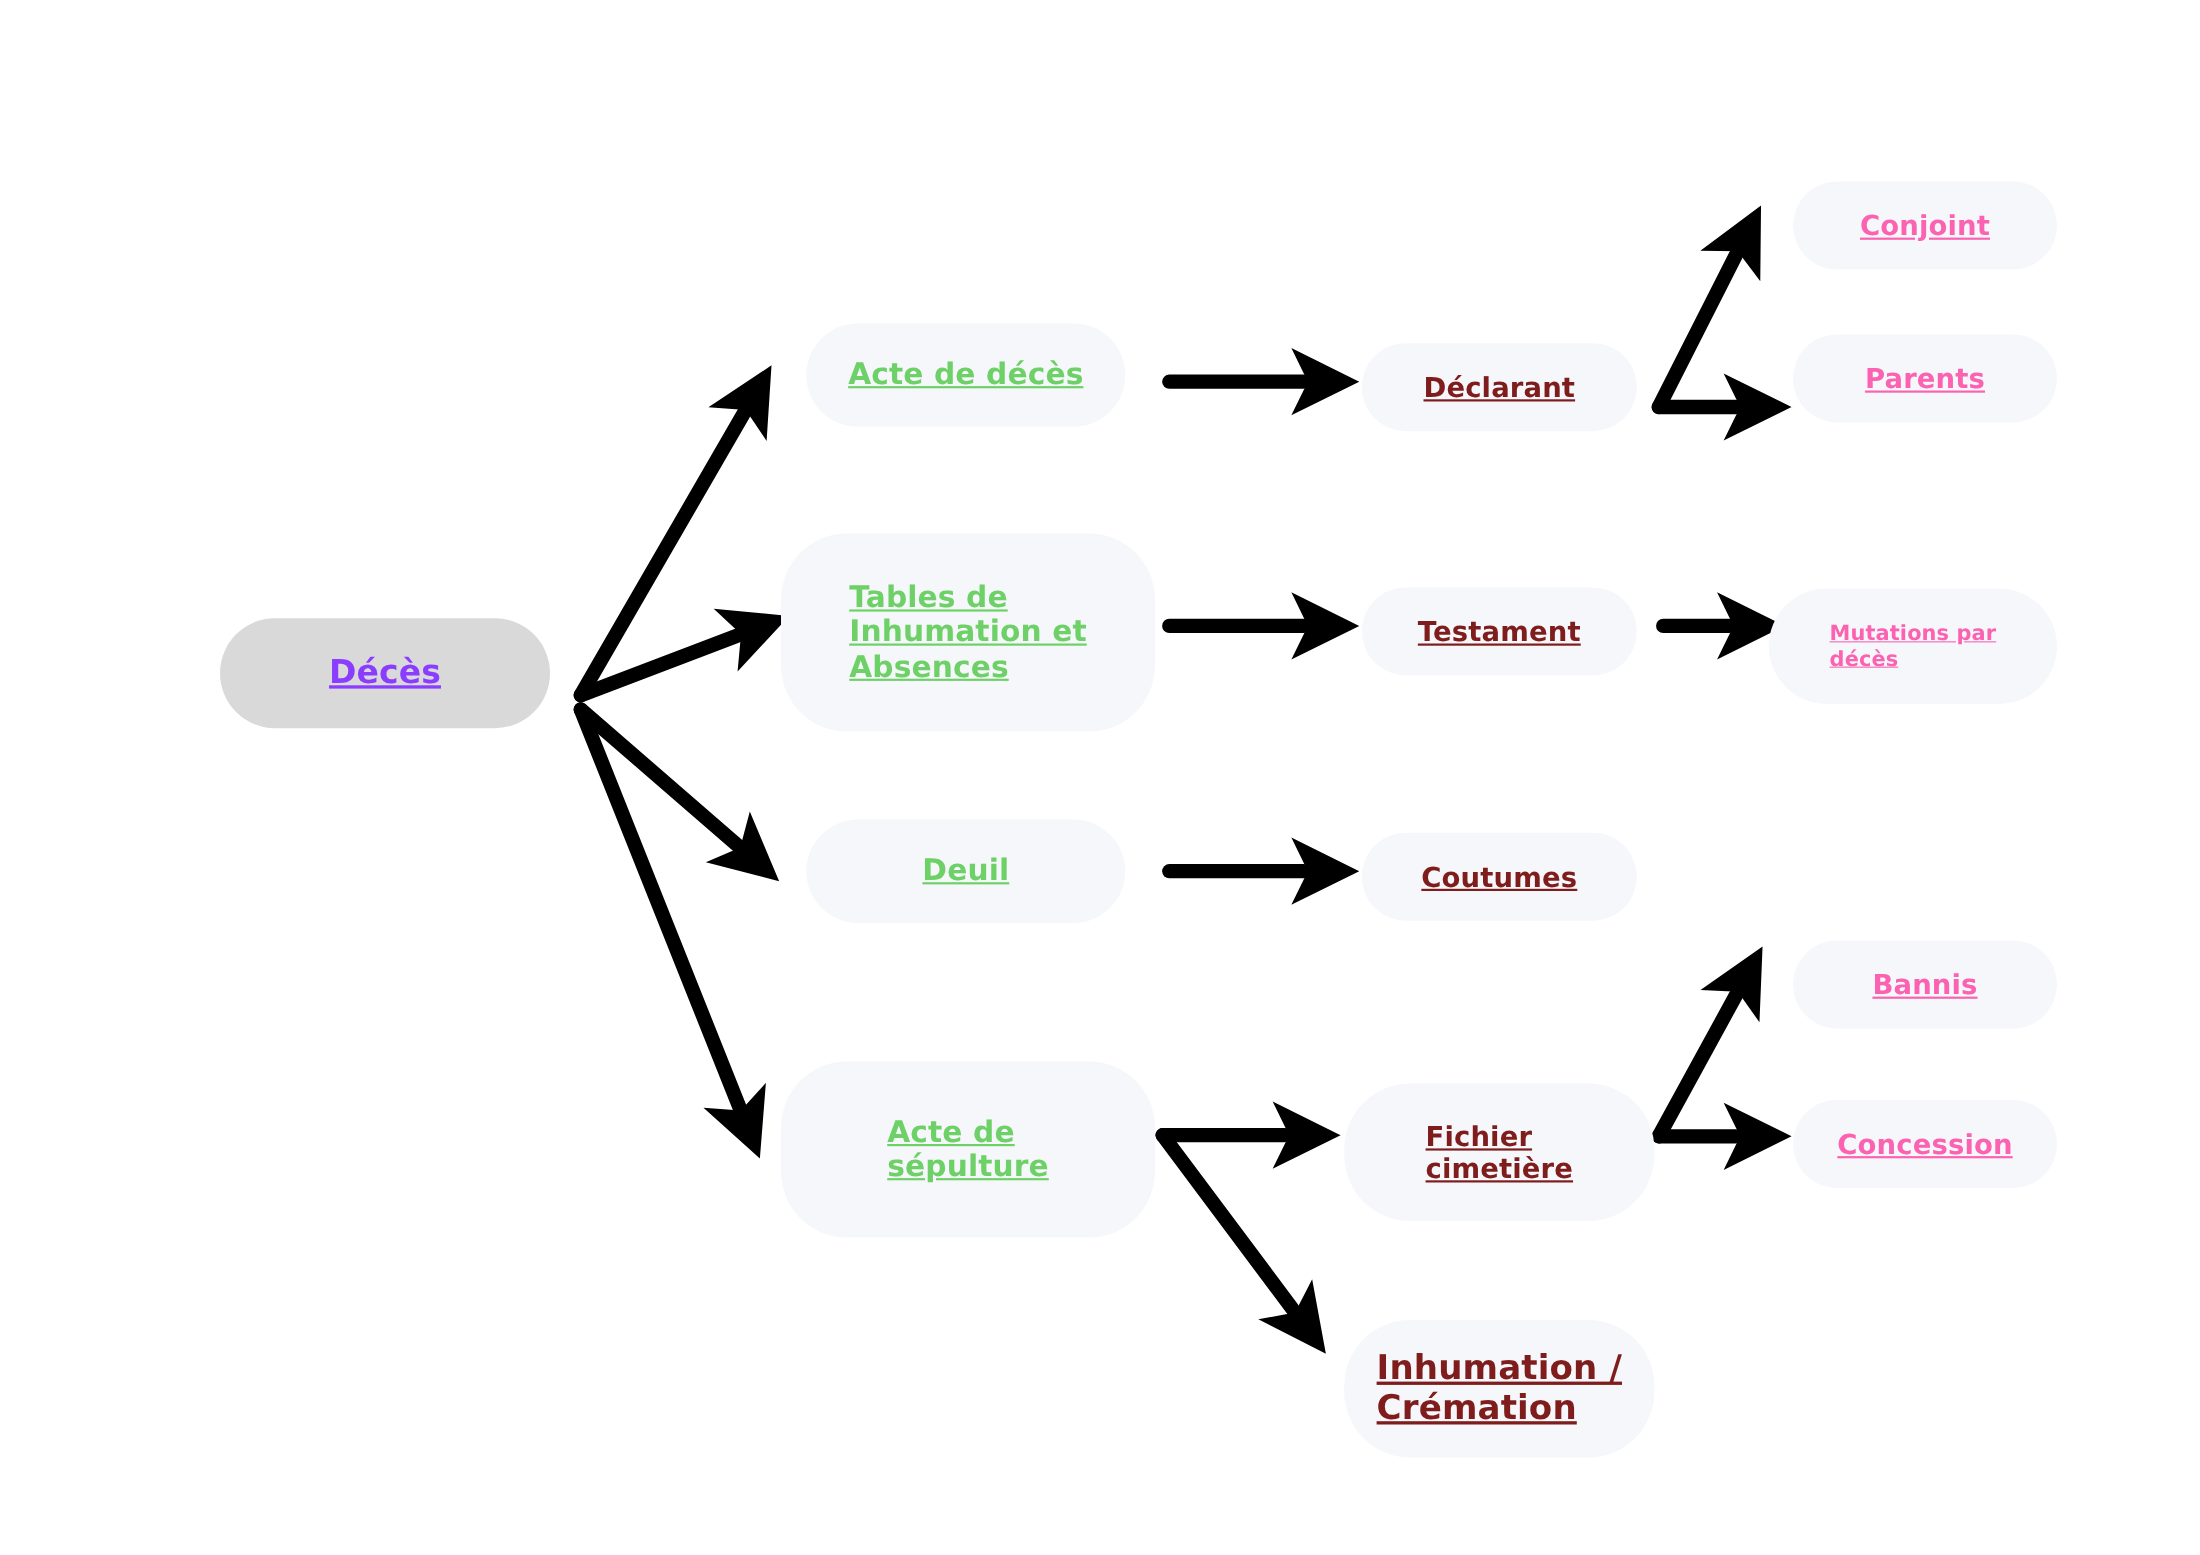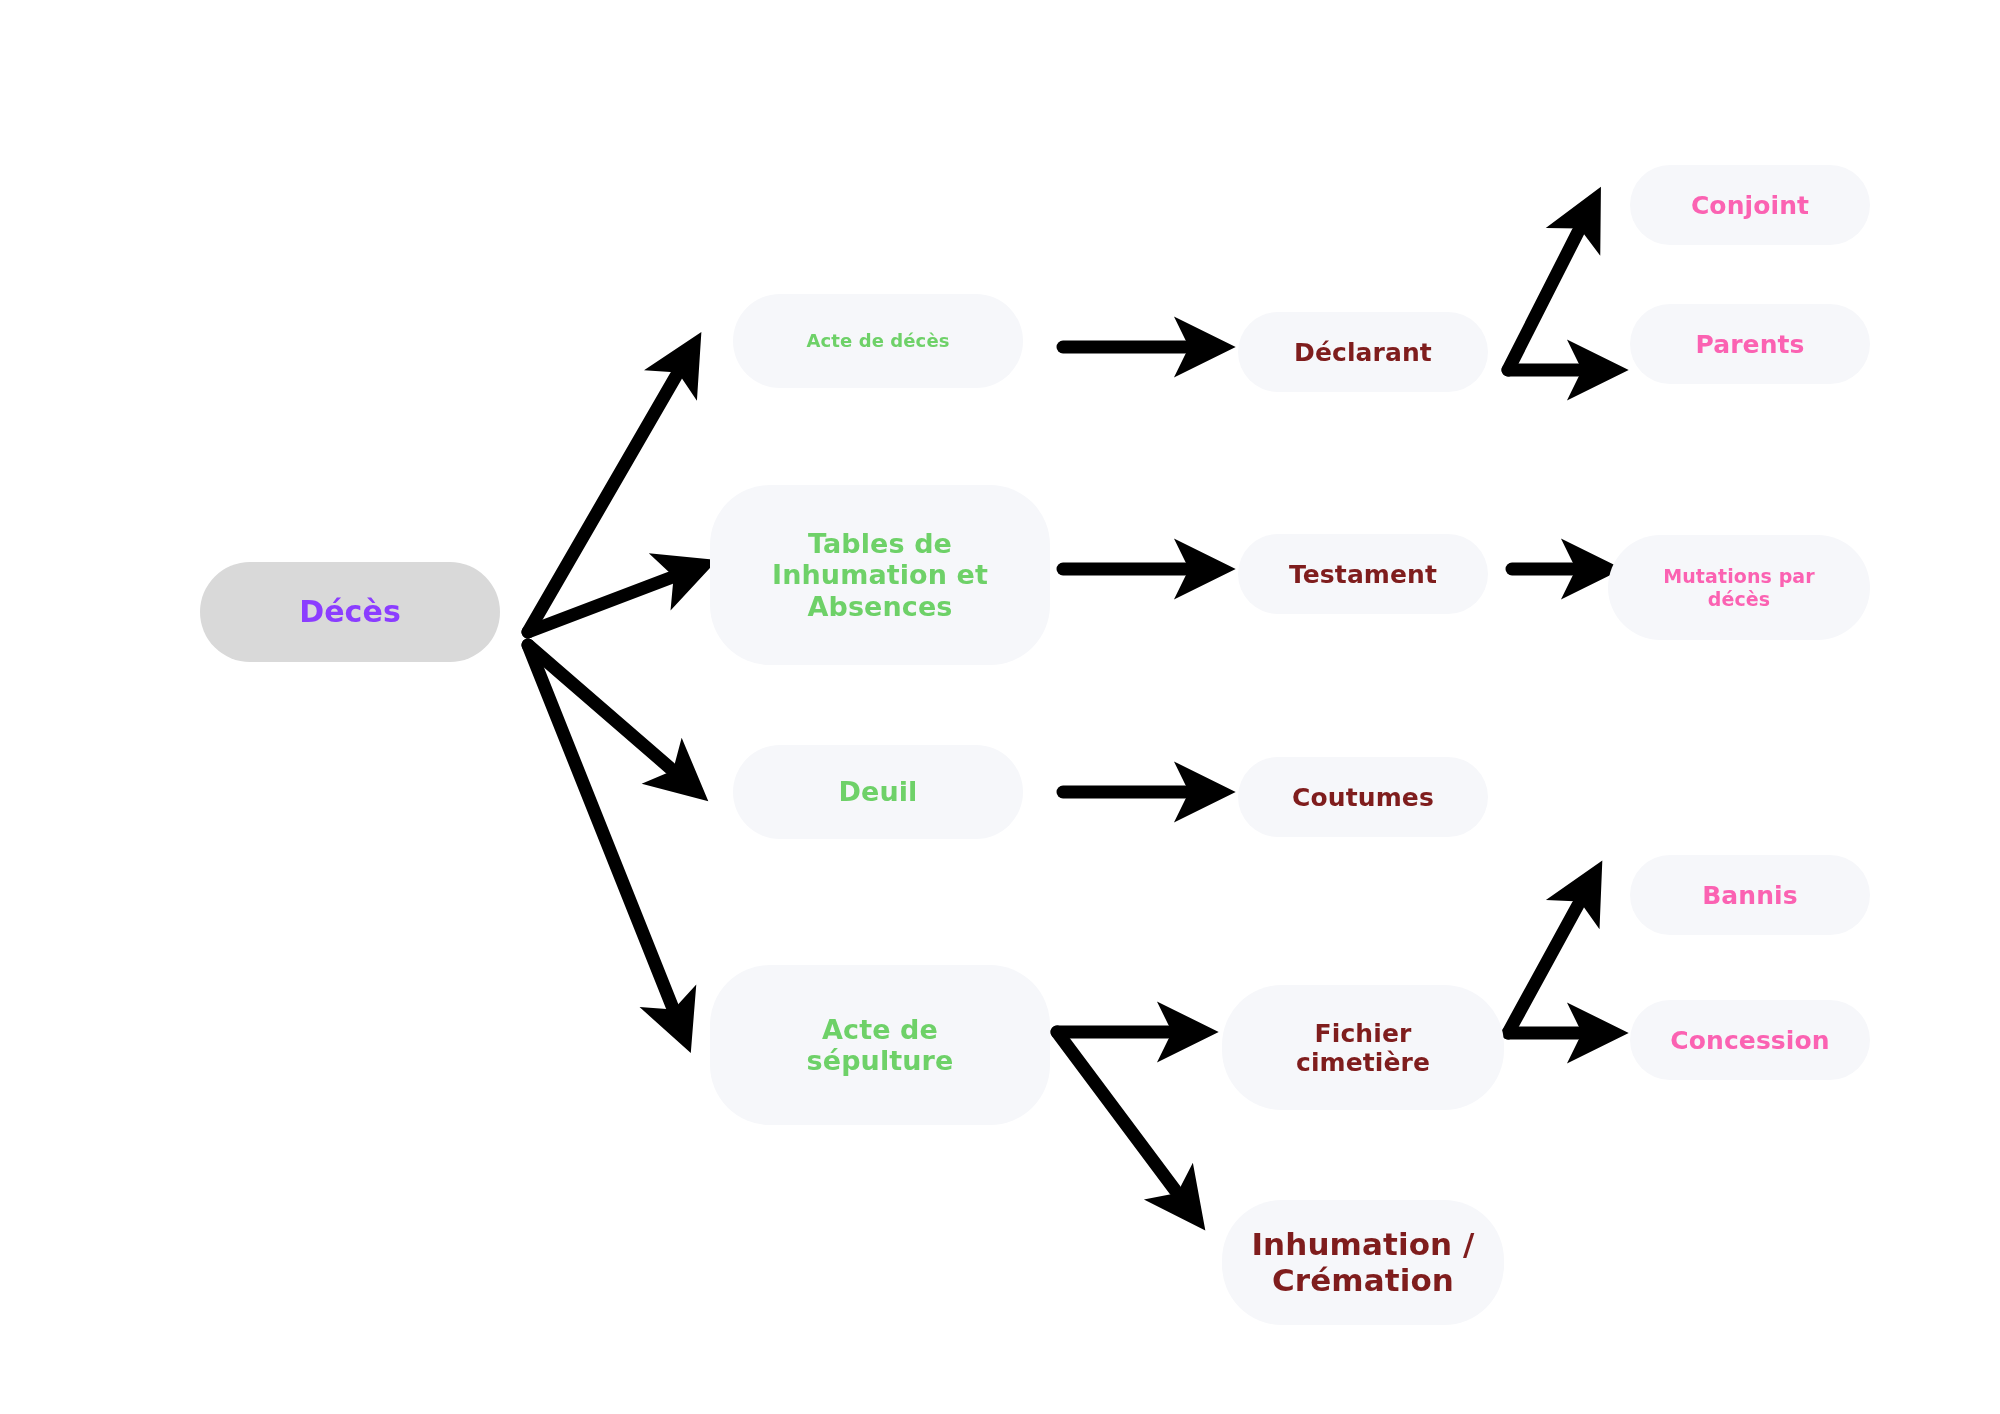--- a/index.html
+++ b/index.html
@@ -23,28 +23,29 @@
     top: 0;
     width: 2000px;
     height: 1414px;
     pointer-events: none;
   }
   .node {
     position: absolute;
     display: flex;
     align-items: center;
     justify-content: center;
-    text-align: center;
+    text-align: left;
     box-sizing: border-box;
     border-radius: 9999px;
     font-weight: bold;
     line-height: 1.16;
     letter-spacing: 0.1px;
     padding: 0 14px;
     z-index: 2;
+    text-decoration: underline;
   }
   .node.root {
     background: #d9d9d9;
     color: #8b3dff;
     border-radius: 9999px;
   }
   .node.lvl1 {
     background: #f6f7fa;
     color: #6ed168;
   }
@@ -97,21 +98,21 @@
 
       <path d="M 1508 1033 L 1578 905" marker-end="url(#ah)"></path>
       <path d="M 1508 1033 L 1578 1033" marker-end="url(#ah)"></path>
     </g>
   </svg>
 
   <div id="nodes-layer">
       <div class="node root" style="left: 200px; top: 562px; width: 300px; height: 100px; font-size: 30px;">
         <span class="node-label">Décès</span>
       </div>
-      <div class="node lvl1" style="left: 733px; top: 294px; width: 290px; height: 94px; font-size: 18px;">
+      <div class="node lvl1" style="left: 733px; top: 294px; width: 290px; height: 94px; font-size: 27px;">
         <span class="node-label">Acte de décès</span>
       </div>
       <div class="node lvl1 soft" style="left: 710px; top: 485px; width: 340px; height: 180px; font-size: 27px;">
         <span class="node-label">Tables de
 Inhumation et
 Absences</span>
       </div>
       <div class="node lvl1" style="left: 733px; top: 745px; width: 290px; height: 94px; font-size: 27px;">
         <span class="node-label">Deuil</span>
       </div>

